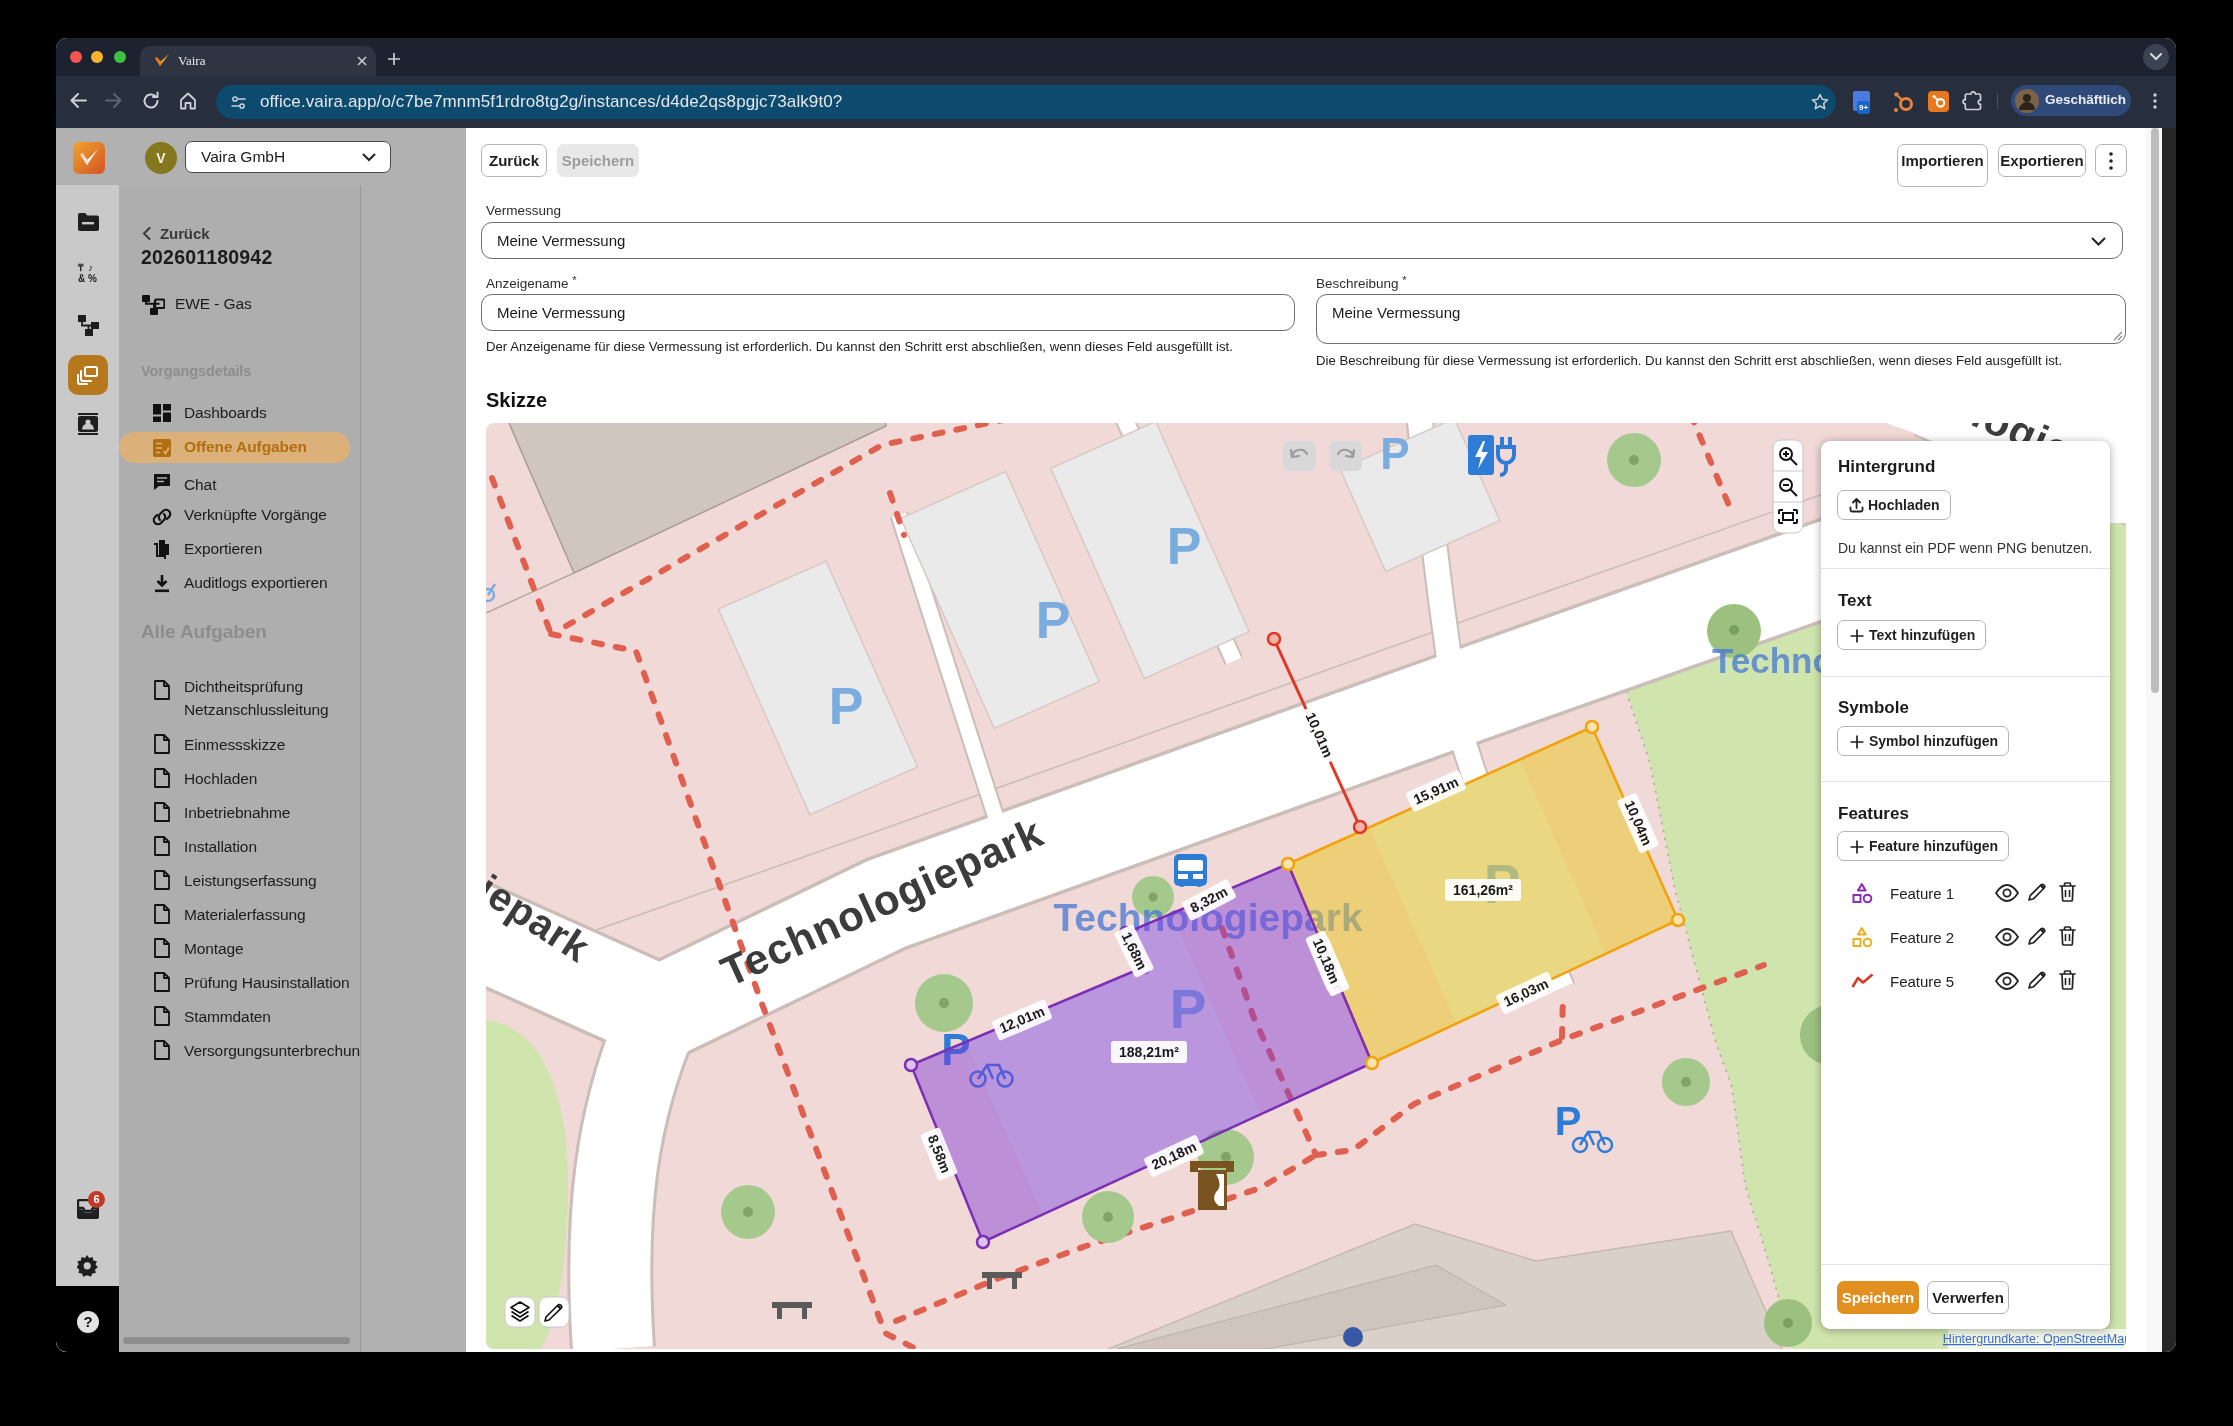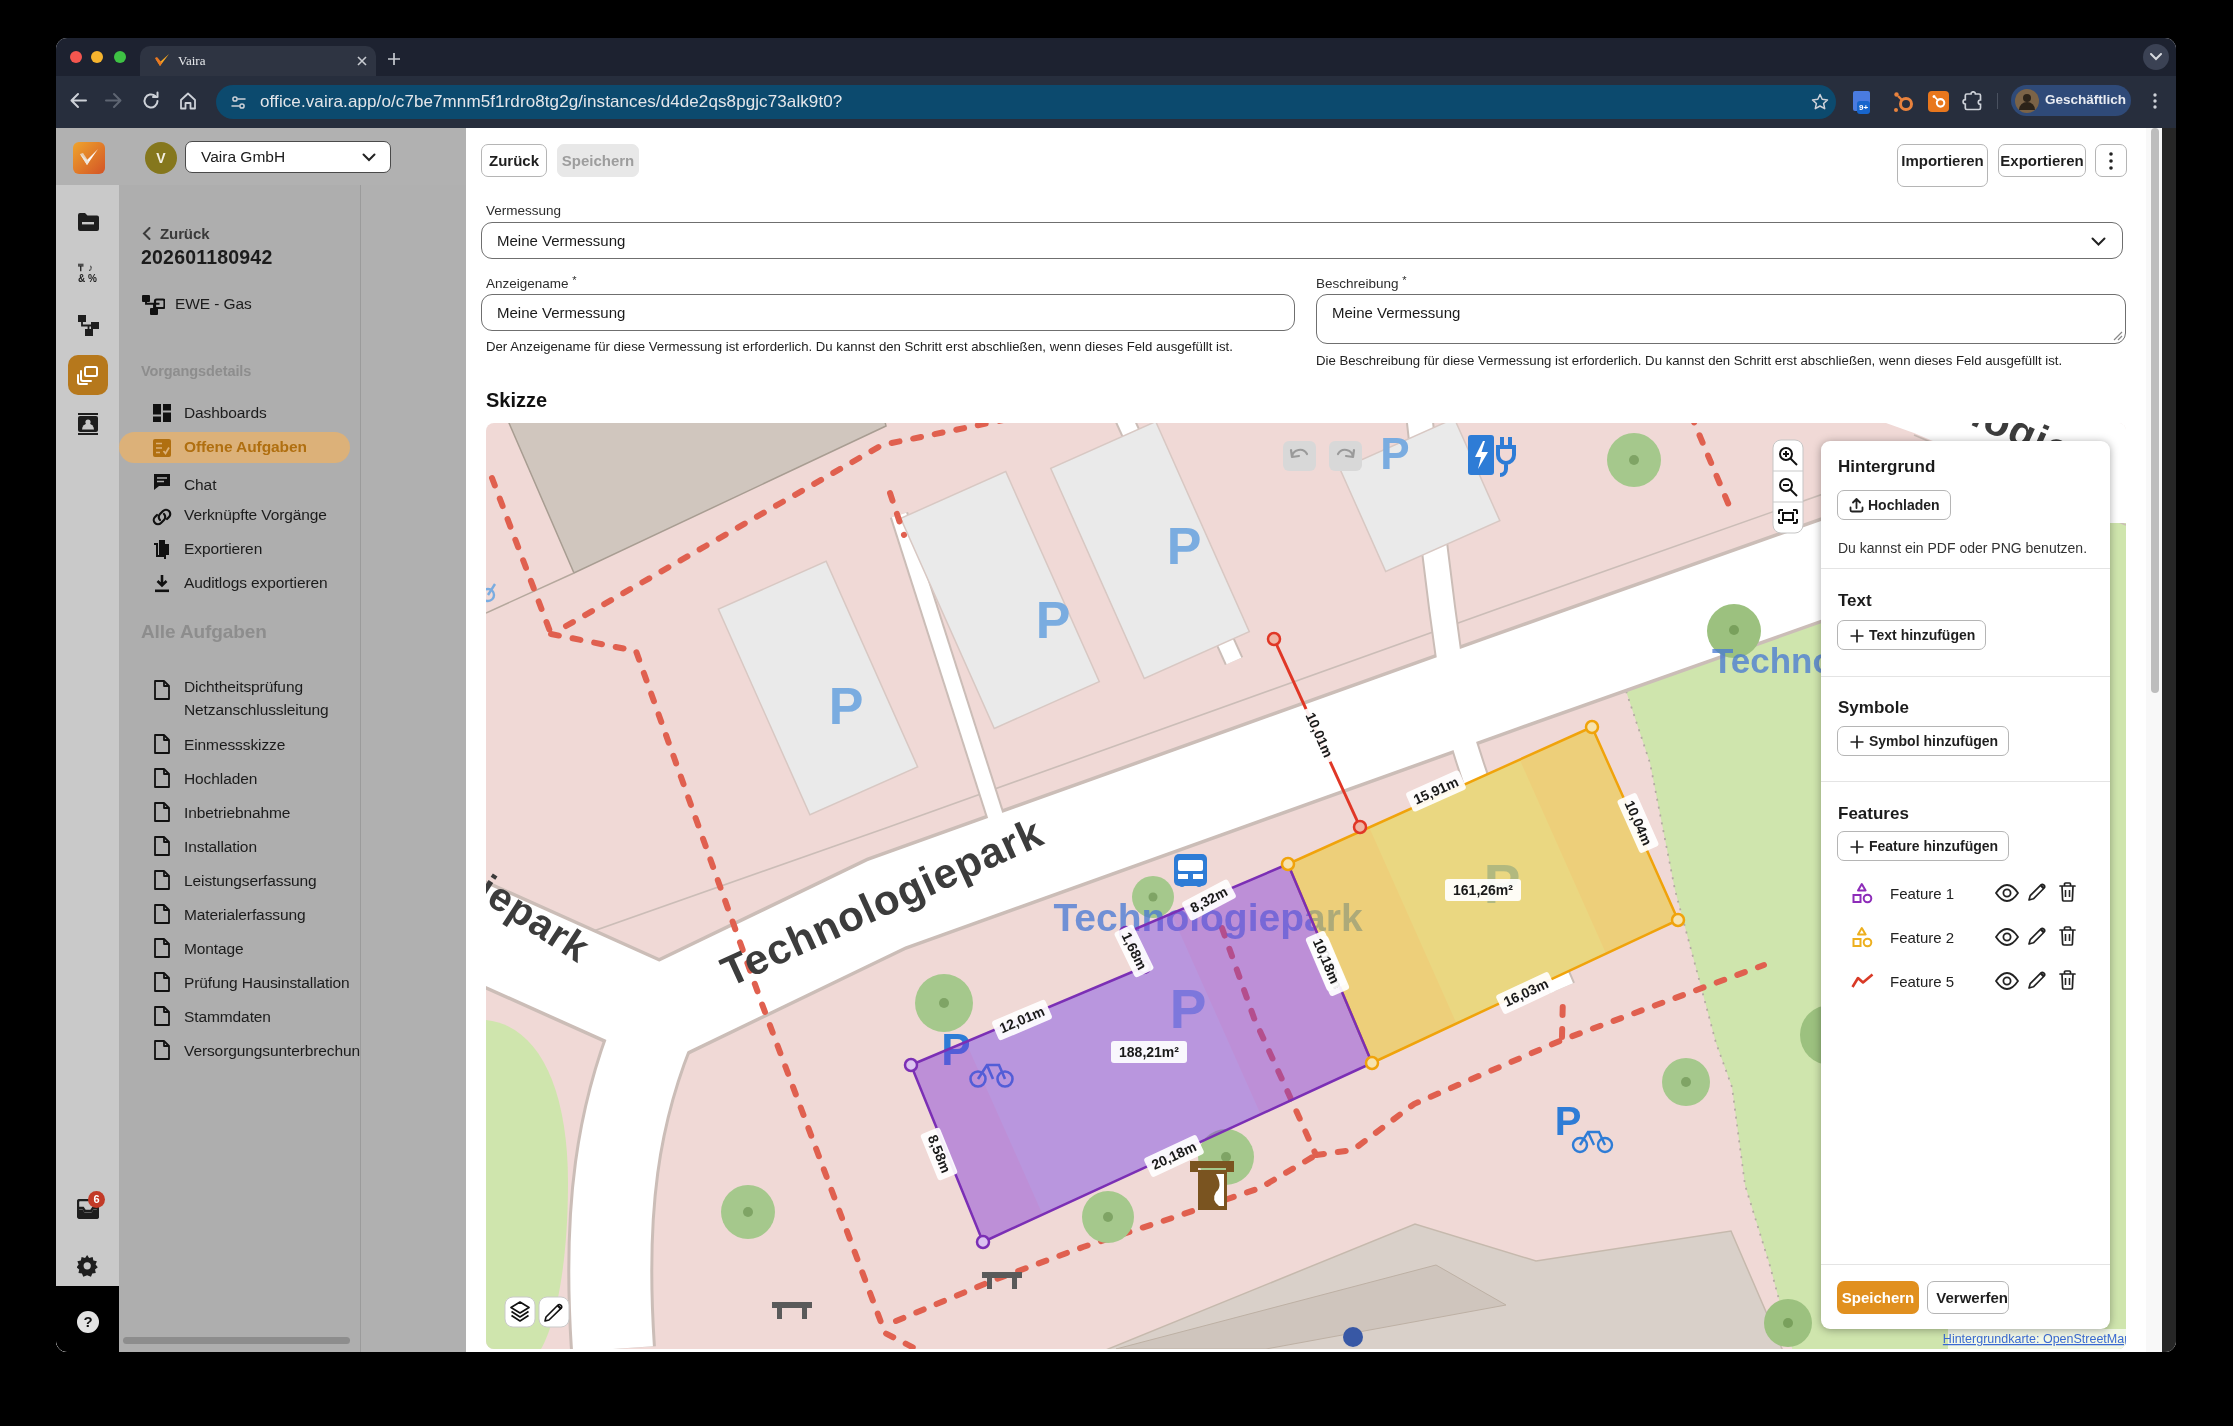--- a/index.html
+++ b/index.html
@@ -590,21 +590,21 @@
 </svg>
     </div>
     <div id="panel">
       <div class="ph" style="top:16px">Hintergrund</div>
       <div class="pbtn" style="top:49px;padding-left:30px">Hochladen
         <svg class="abs" style="left:11px;top:7px" width="15" height="15" viewBox="0 0 15 15">
             <path d="M7.5 10 V1.5 M4 4.5 L7.5 1 L11 4.5" stroke="#222" stroke-width="1.8" fill="none" stroke-linecap="round" stroke-linejoin="round"></path>
             <path d="M1.5 9.5 V12 a1.5 1.5 0 0 0 1.5 1.5 H12 a1.5 1.5 0 0 0 1.5 -1.5 V9.5" stroke="#222" stroke-width="1.8" fill="none" stroke-linecap="round"></path>
           </svg>
       </div>
-      <div class="abs" style="left:17px;top:99px;font-size:14px;color:#333">Du kannst ein PDF oder PNG benutzen.</div>
+      <div class="abs" style="left:17px;top:99px;font-size:14px;color:#333">Du kannst ein PDF wenn PNG benutzen.</div>
       <div class="pdiv" style="top:127px"></div>
       <div class="ph" style="top:150px">Text</div>
       <div class="pbtn" style="top:179px">Text hinzufügen
         <svg class="abs" style="left:12px;top:8px" width="14" height="14" viewBox="0 0 14 14">
             <path d="M7 0.5 V13.5 M0.5 7 H13.5" stroke="#222" stroke-width="1.7"></path>
           </svg>
       </div>
       <div class="pdiv" style="top:235px"></div>
       <div class="ph" style="top:257px">Symbole</div>
       <div class="pbtn" style="top:285px">Symbol hinzufügen
@@ -672,19 +672,19 @@
             <path d="M2 18 L3.2 13.6 L14 2.8 a1.8 1.8 0 0 1 2.6 0 L17.2 3.4 a1.8 1.8 0 0 1 0 2.6 L6.4 16.8 Z" stroke="#222" stroke-width="1.7" fill="none" stroke-linejoin="round"></path>
             <path d="M14.6 2.2 L17.8 5.4 L16 7.2 L12.8 4 Z" fill="#222"></path>
           </svg>
         <svg class="abs" style="left:238px;top:11px" width="17" height="20" viewBox="0 0 17 20">
             <path d="M1 4 H16 M5.5 4 V2 a1 1 0 0 1 1 -1 H10.5 a1 1 0 0 1 1 1 V4 M3 4 L3.6 18 a1.2 1.2 0 0 0 1.2 1 H12.2 a1.2 1.2 0 0 0 1.2 -1 L14 4" stroke="#222" stroke-width="1.7" fill="none" stroke-linecap="round"></path>
             <path d="M6.5 8 V15 M10.5 8 V15" stroke="#222" stroke-width="1.6"></path>
           </svg>
       </div>
       <div class="pdiv" style="top:823px"></div>
       <div class="abs" style="left:16px;top:840px;width:82px;height:33px;background:#e1901f;border-radius:7px;color:#fff;font-weight:bold;font-size:15px;text-align:center;line-height:33px">Speichern</div>
-      <div class="abs" style="left:106px;top:840px;width:82px;height:33px;background:#fff;border:1px solid #b5b5b5;border-radius:7px;color:#1f1f1f;font-weight:bold;font-size:15px;text-align:right;line-height:31px">Verwerfen</div>
+      <div class="abs" style="left:106px;top:840px;width:82px;height:33px;background:#fff;border:1px solid #b5b5b5;border-radius:7px;color:#1f1f1f;font-weight:bold;font-size:15px;text-align:center;line-height:31px">Verwerfen</div>
     </div>
     <div id="scrolltrack"></div>
     <div id="scrollthumb"></div>
     <div id="darkedge"></div>
   </div>
 </div>
 
 </body></html>

